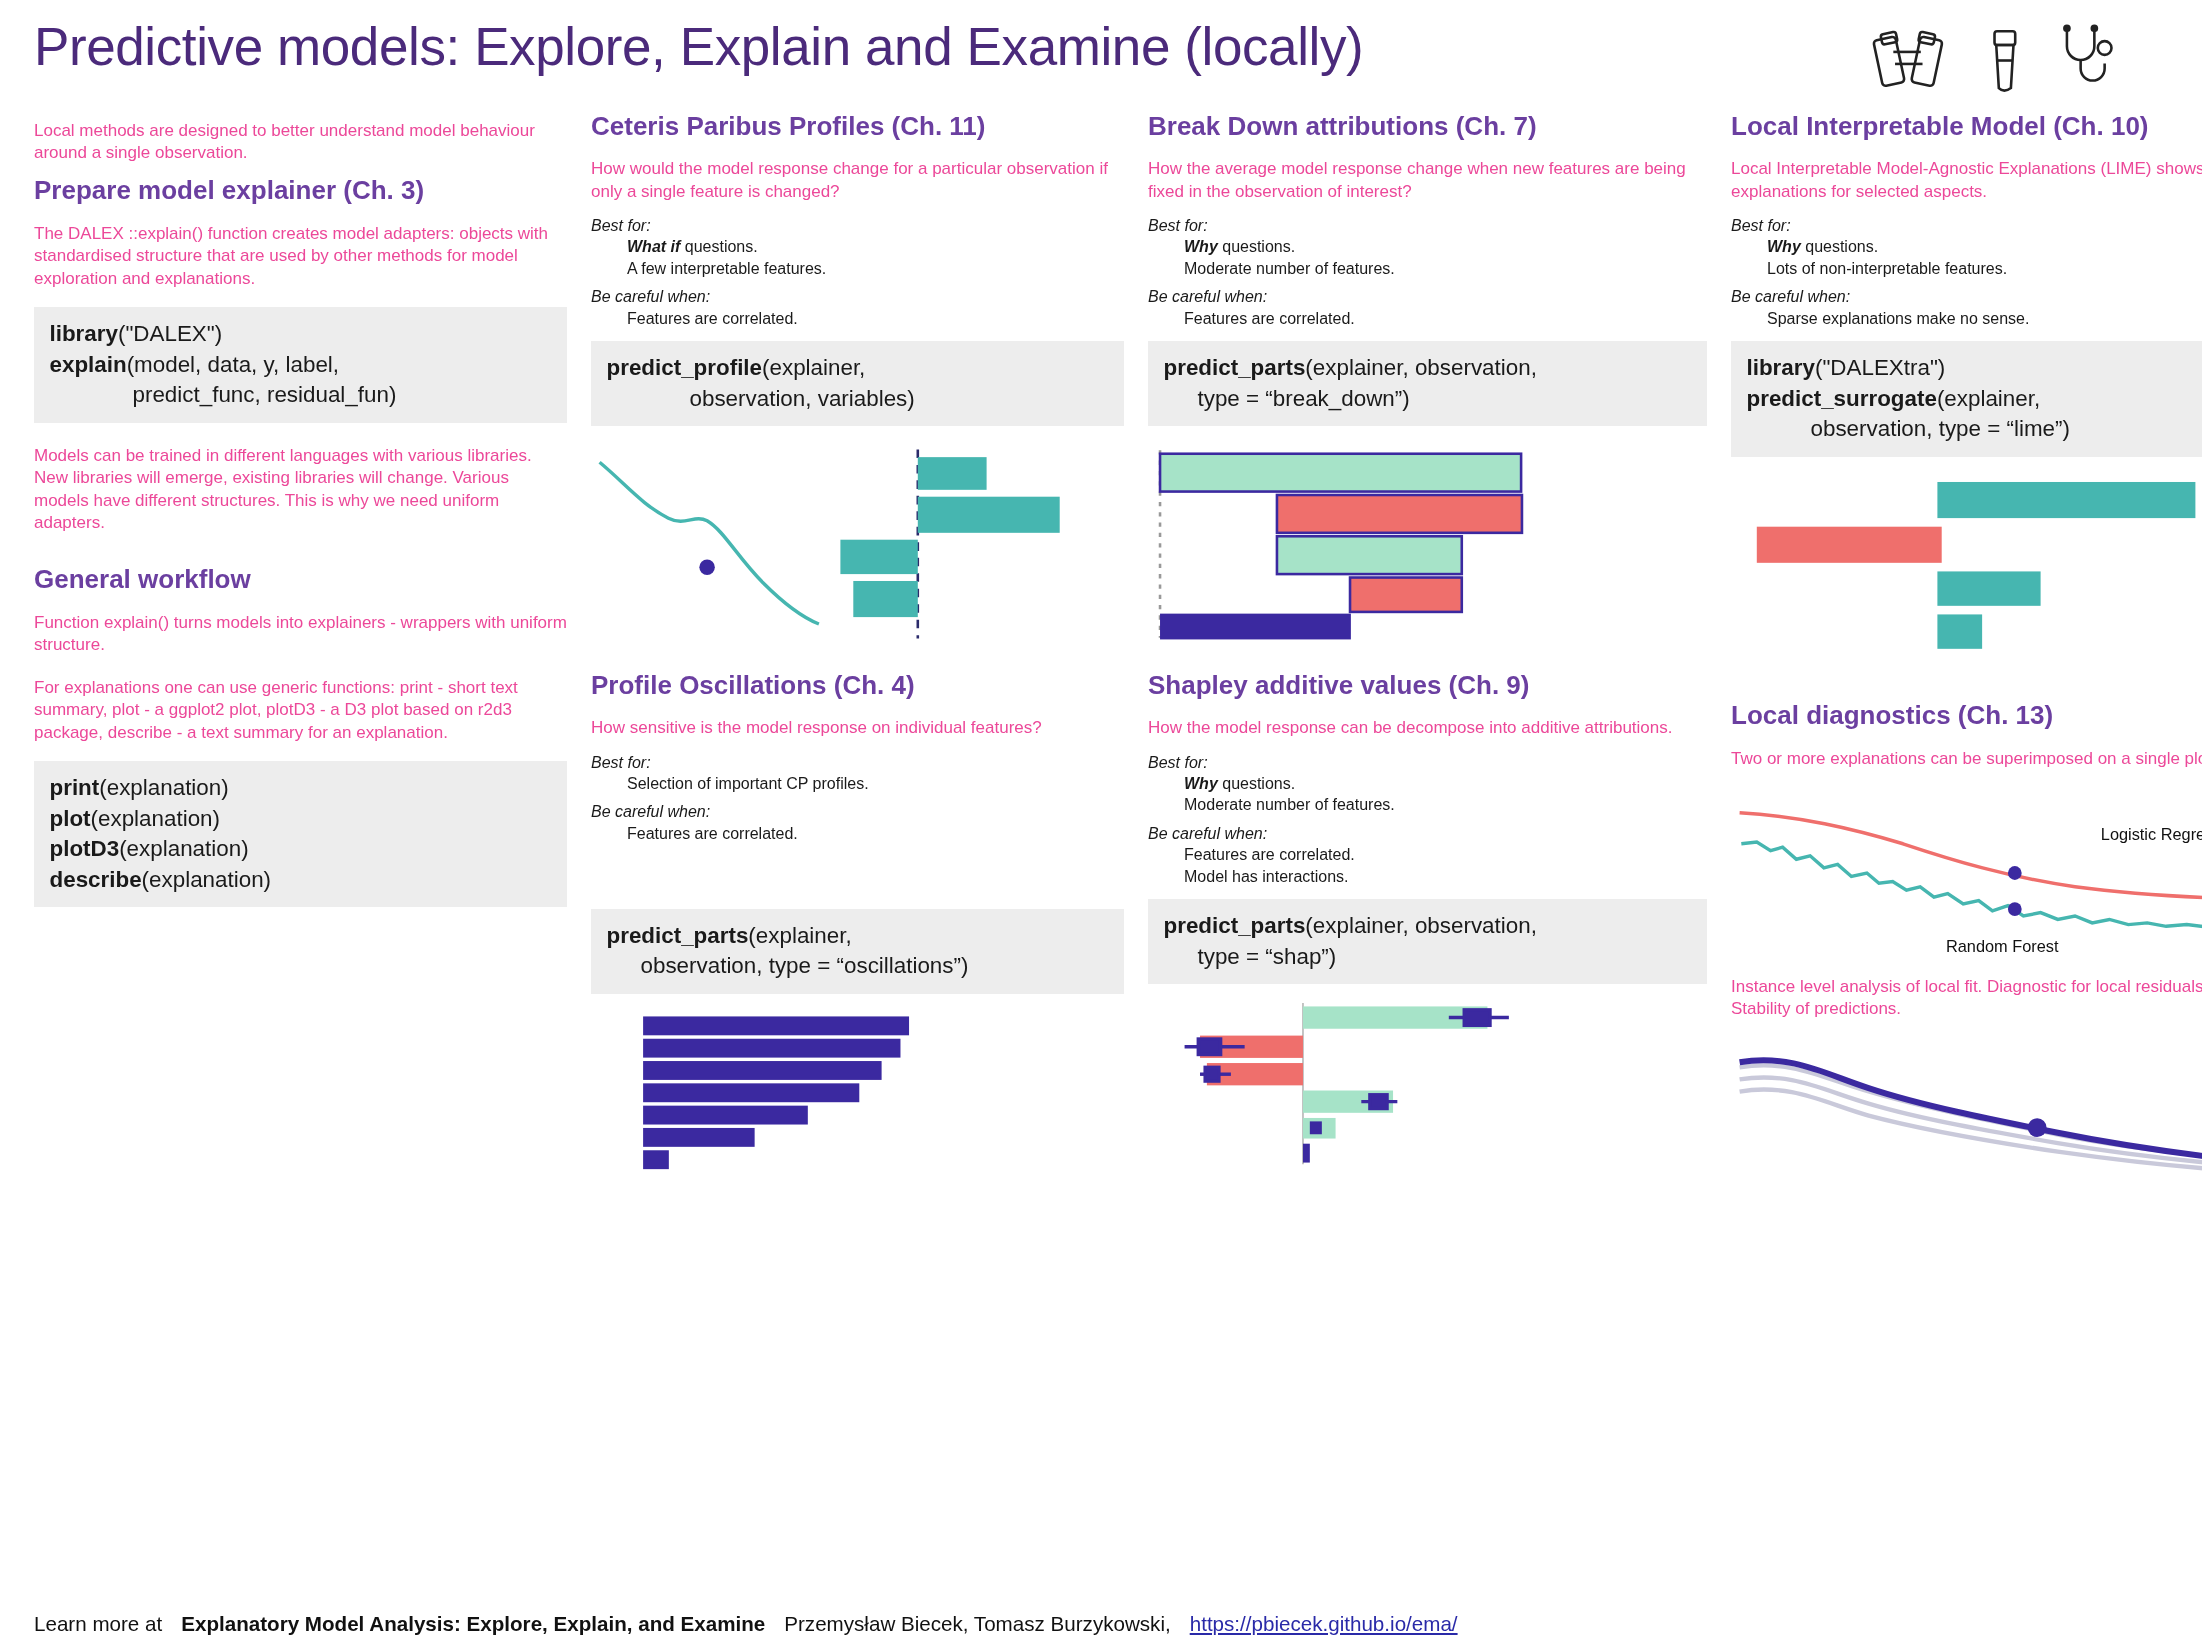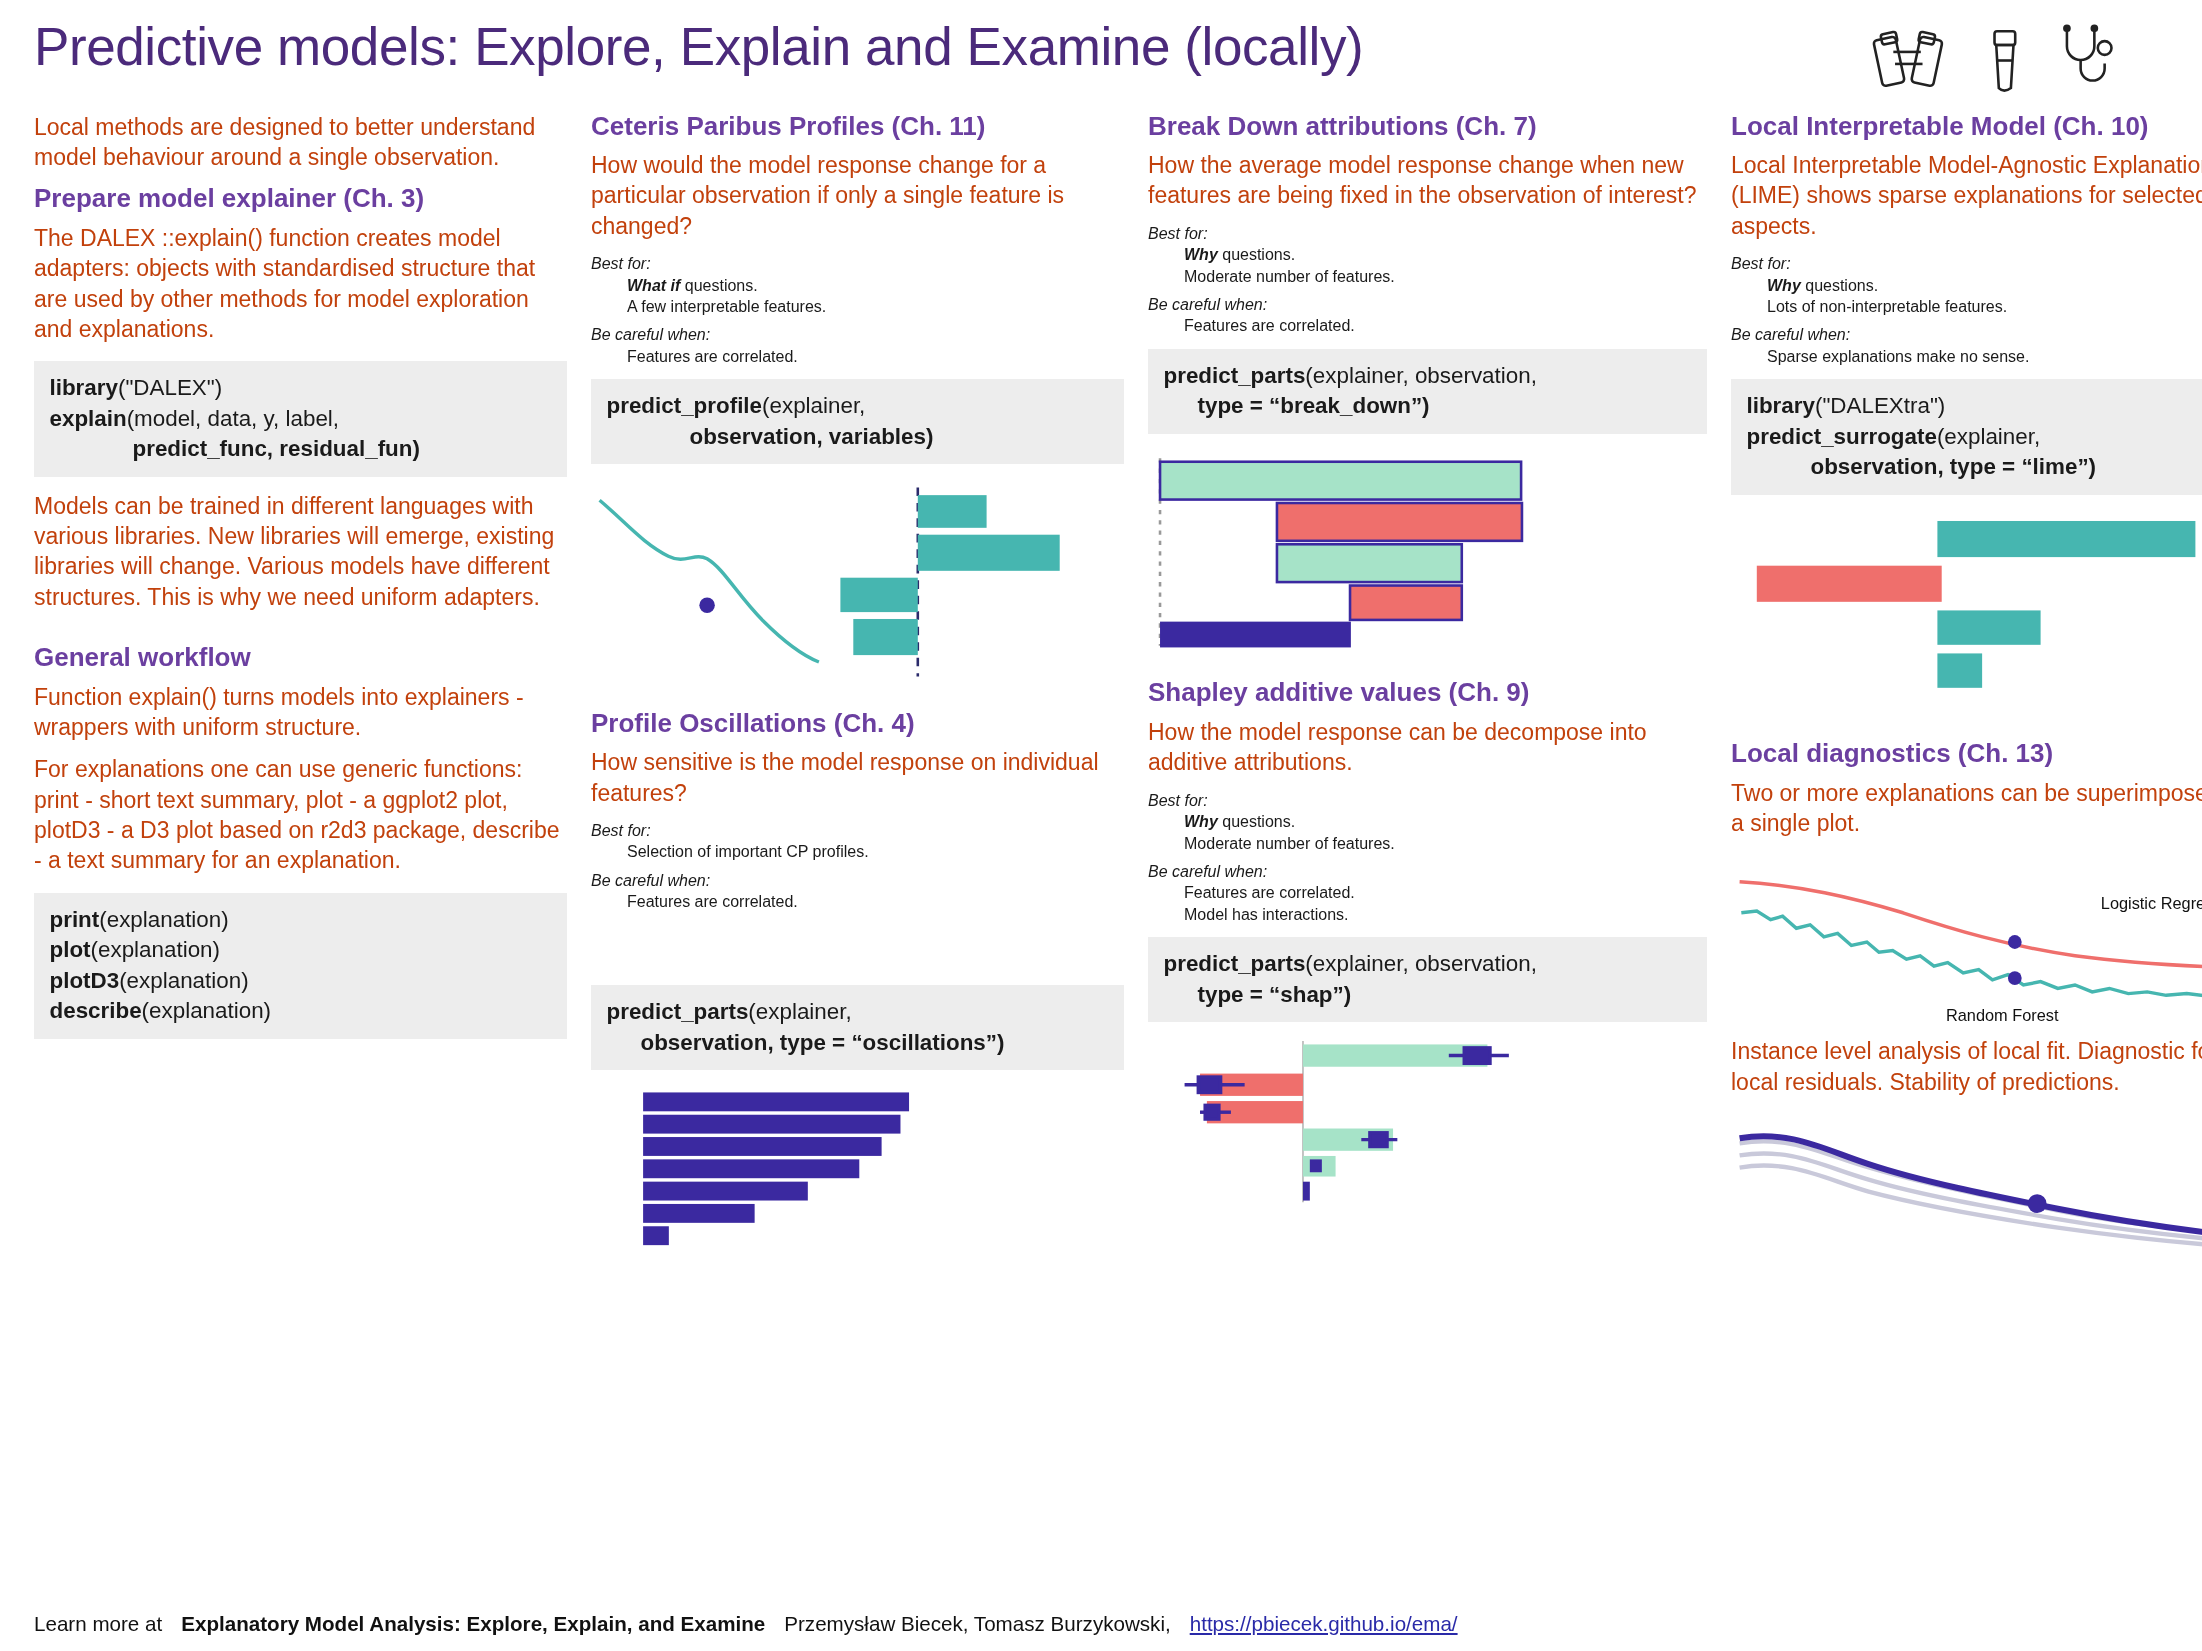--- a/index.html
+++ b/index.html
@@ -28,34 +28,34 @@
     grid-template-columns: 533px 533px 559px 533px;
     column-gap:24px;
     margin-top:12px;
   }
   .col { display:flex; flex-direction:column; }
 
   h2.sec {
     color:#6b3fa0; font-size:26px; font-weight:700; margin:0 0 8.6px 0; line-height:1.15;
   }
   p.body {
-    font-size:23px; line-height:1.32; margin:0 0 12px 0; color:#c2410c;
+    font-size:17px; line-height:1.32; margin:8px 0 12px 0; color:#ec4899;
   }
 
   .bestfor { font-size:16px; line-height:1.34; margin:0 0 6.9px 0; }
   .bestfor .lbl { font-style:italic; }
   .bestfor .ind { display:block; padding-left:36px; }
   .bestfor .ind b { font-style:italic; }
 
   .code {
     background:#ededed; padding:12px 15.5px; font-size:22.4px; line-height:1.36;
     margin:5.2px 0 13.8px 0;
   }
   .code .fn { font-weight:700; }
-  .code .ind { display:block;font-weight:bold; }
+  .code .ind { display:block; }
   .spacer-md { height:19px; }
 
   
   .fig { margin:5.2px 0 8.6px 0; }
   .fig svg { display:block; }
 
   
   .footer {
     position:absolute; left:34px; right:36px; bottom:12px;
     font-size:20.6px; color:#111; display:flex; align-items:baseline; gap:19px;

